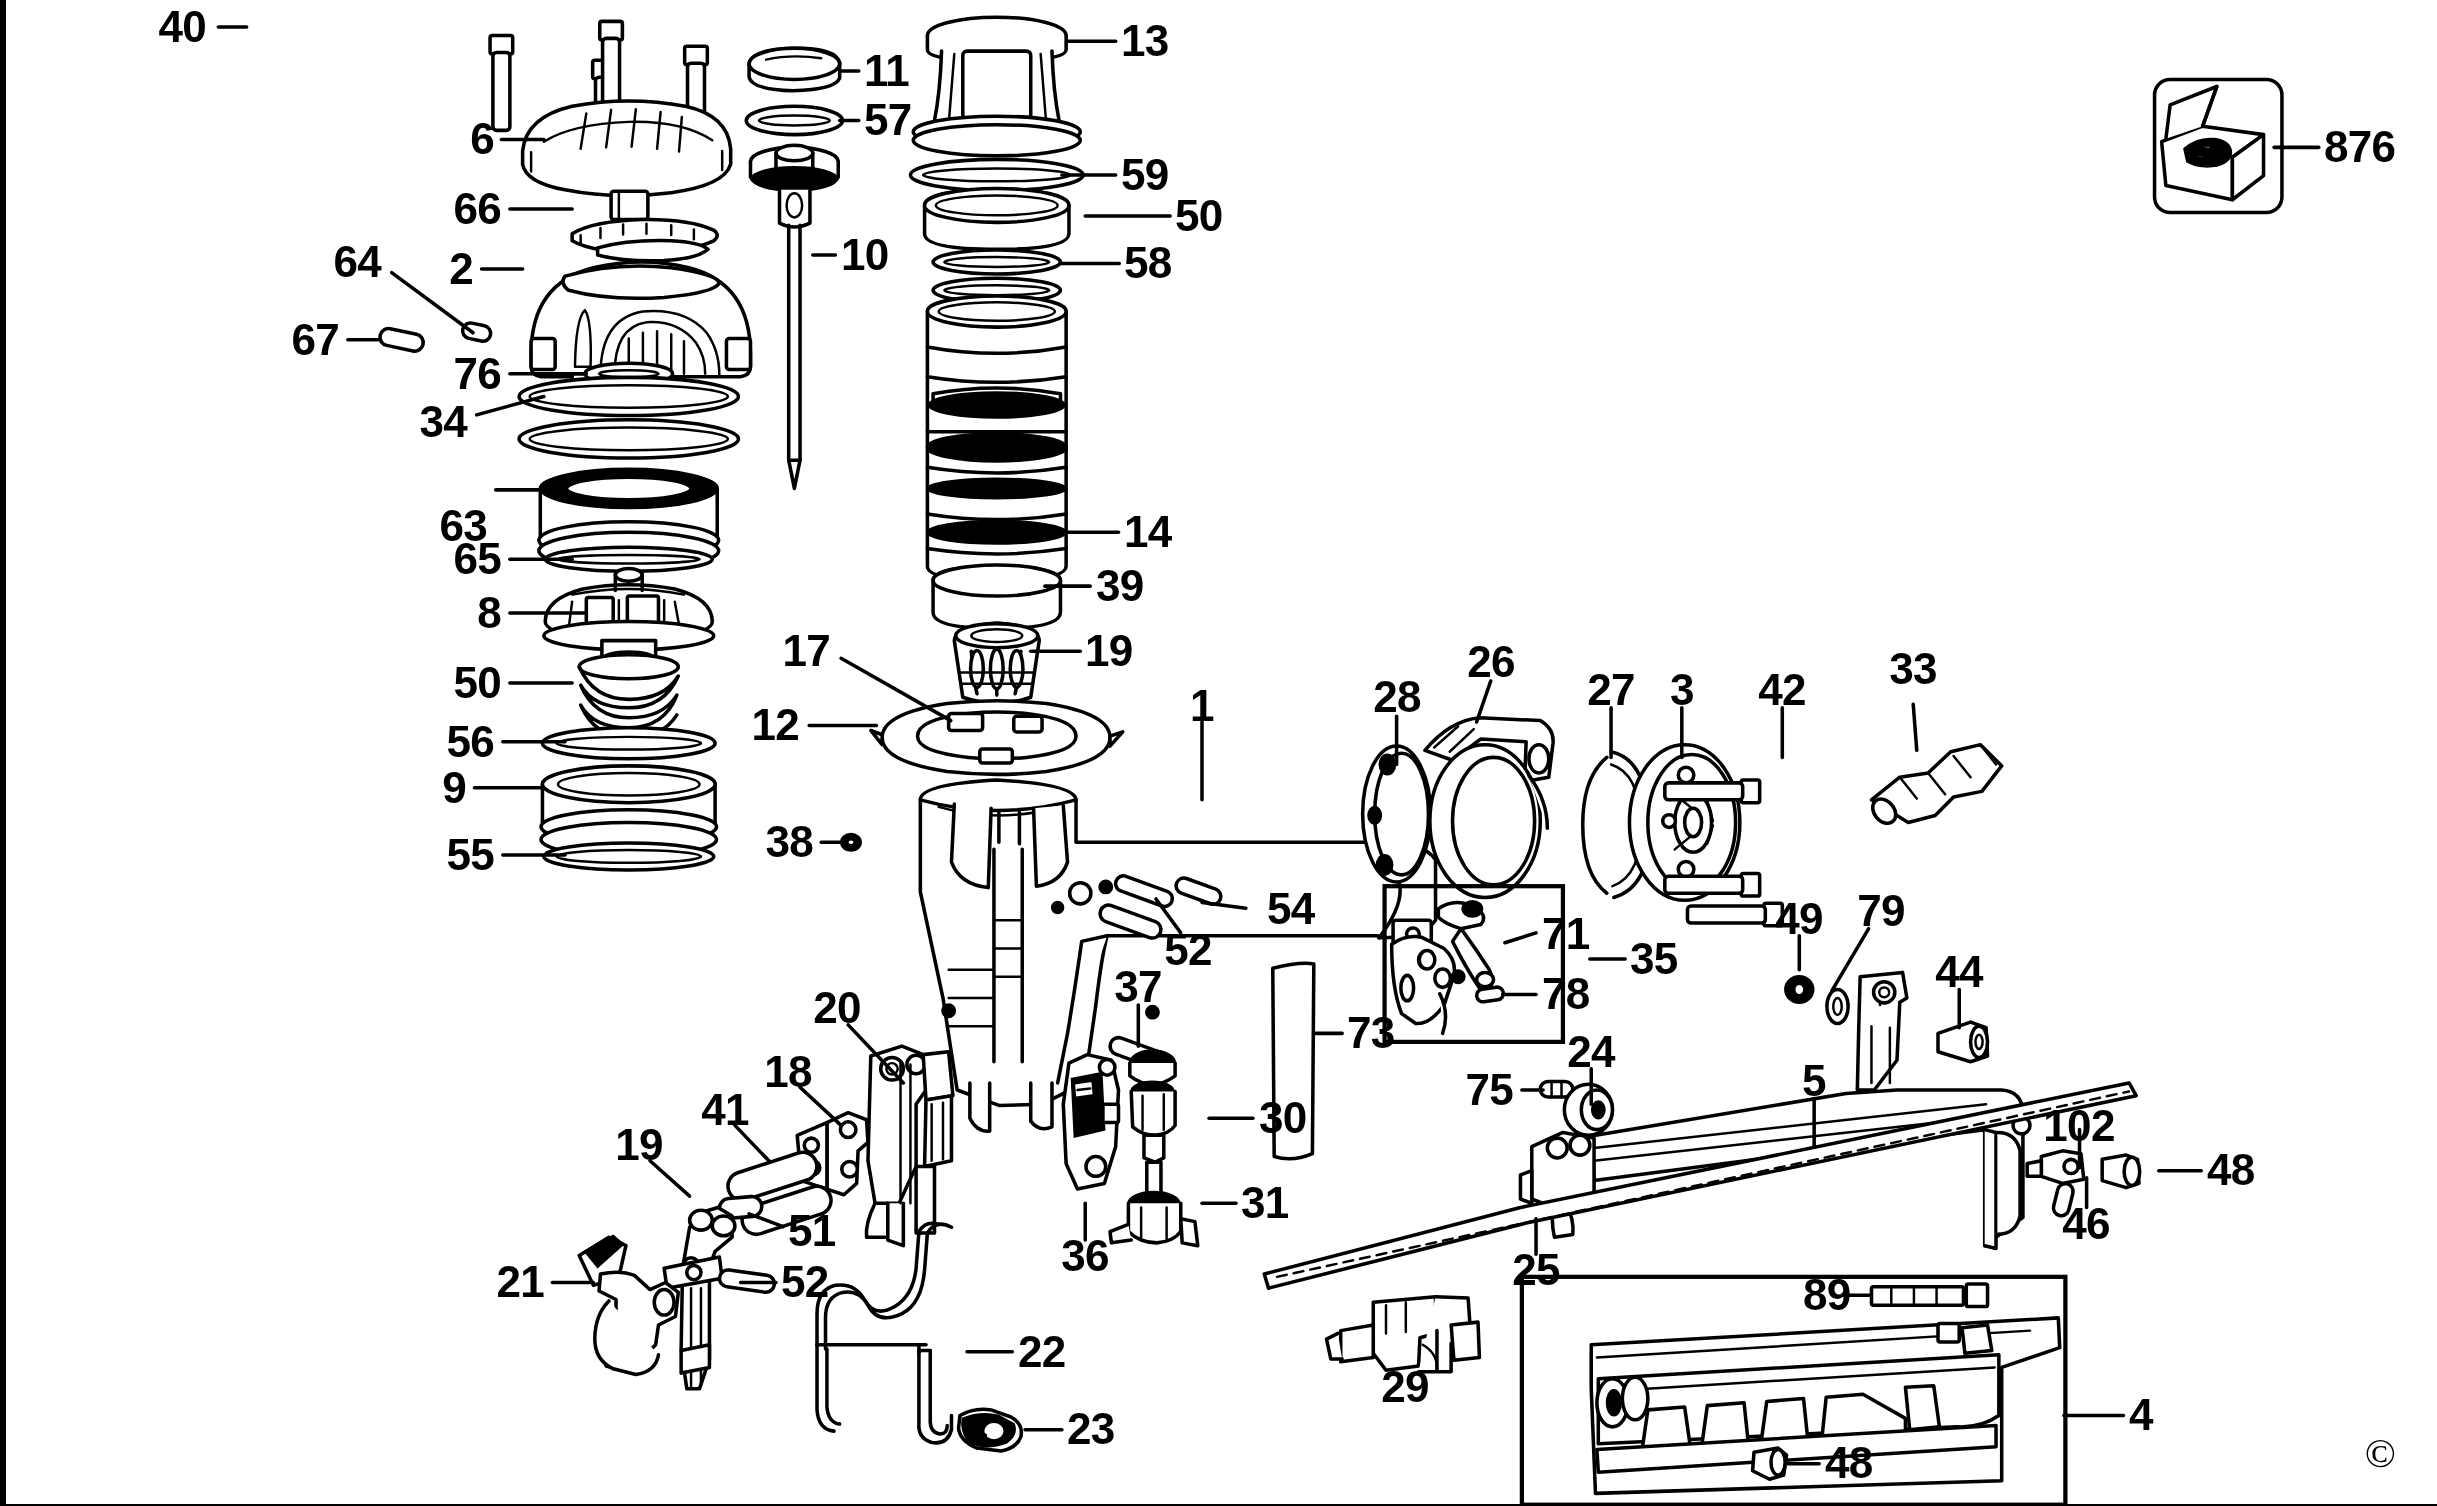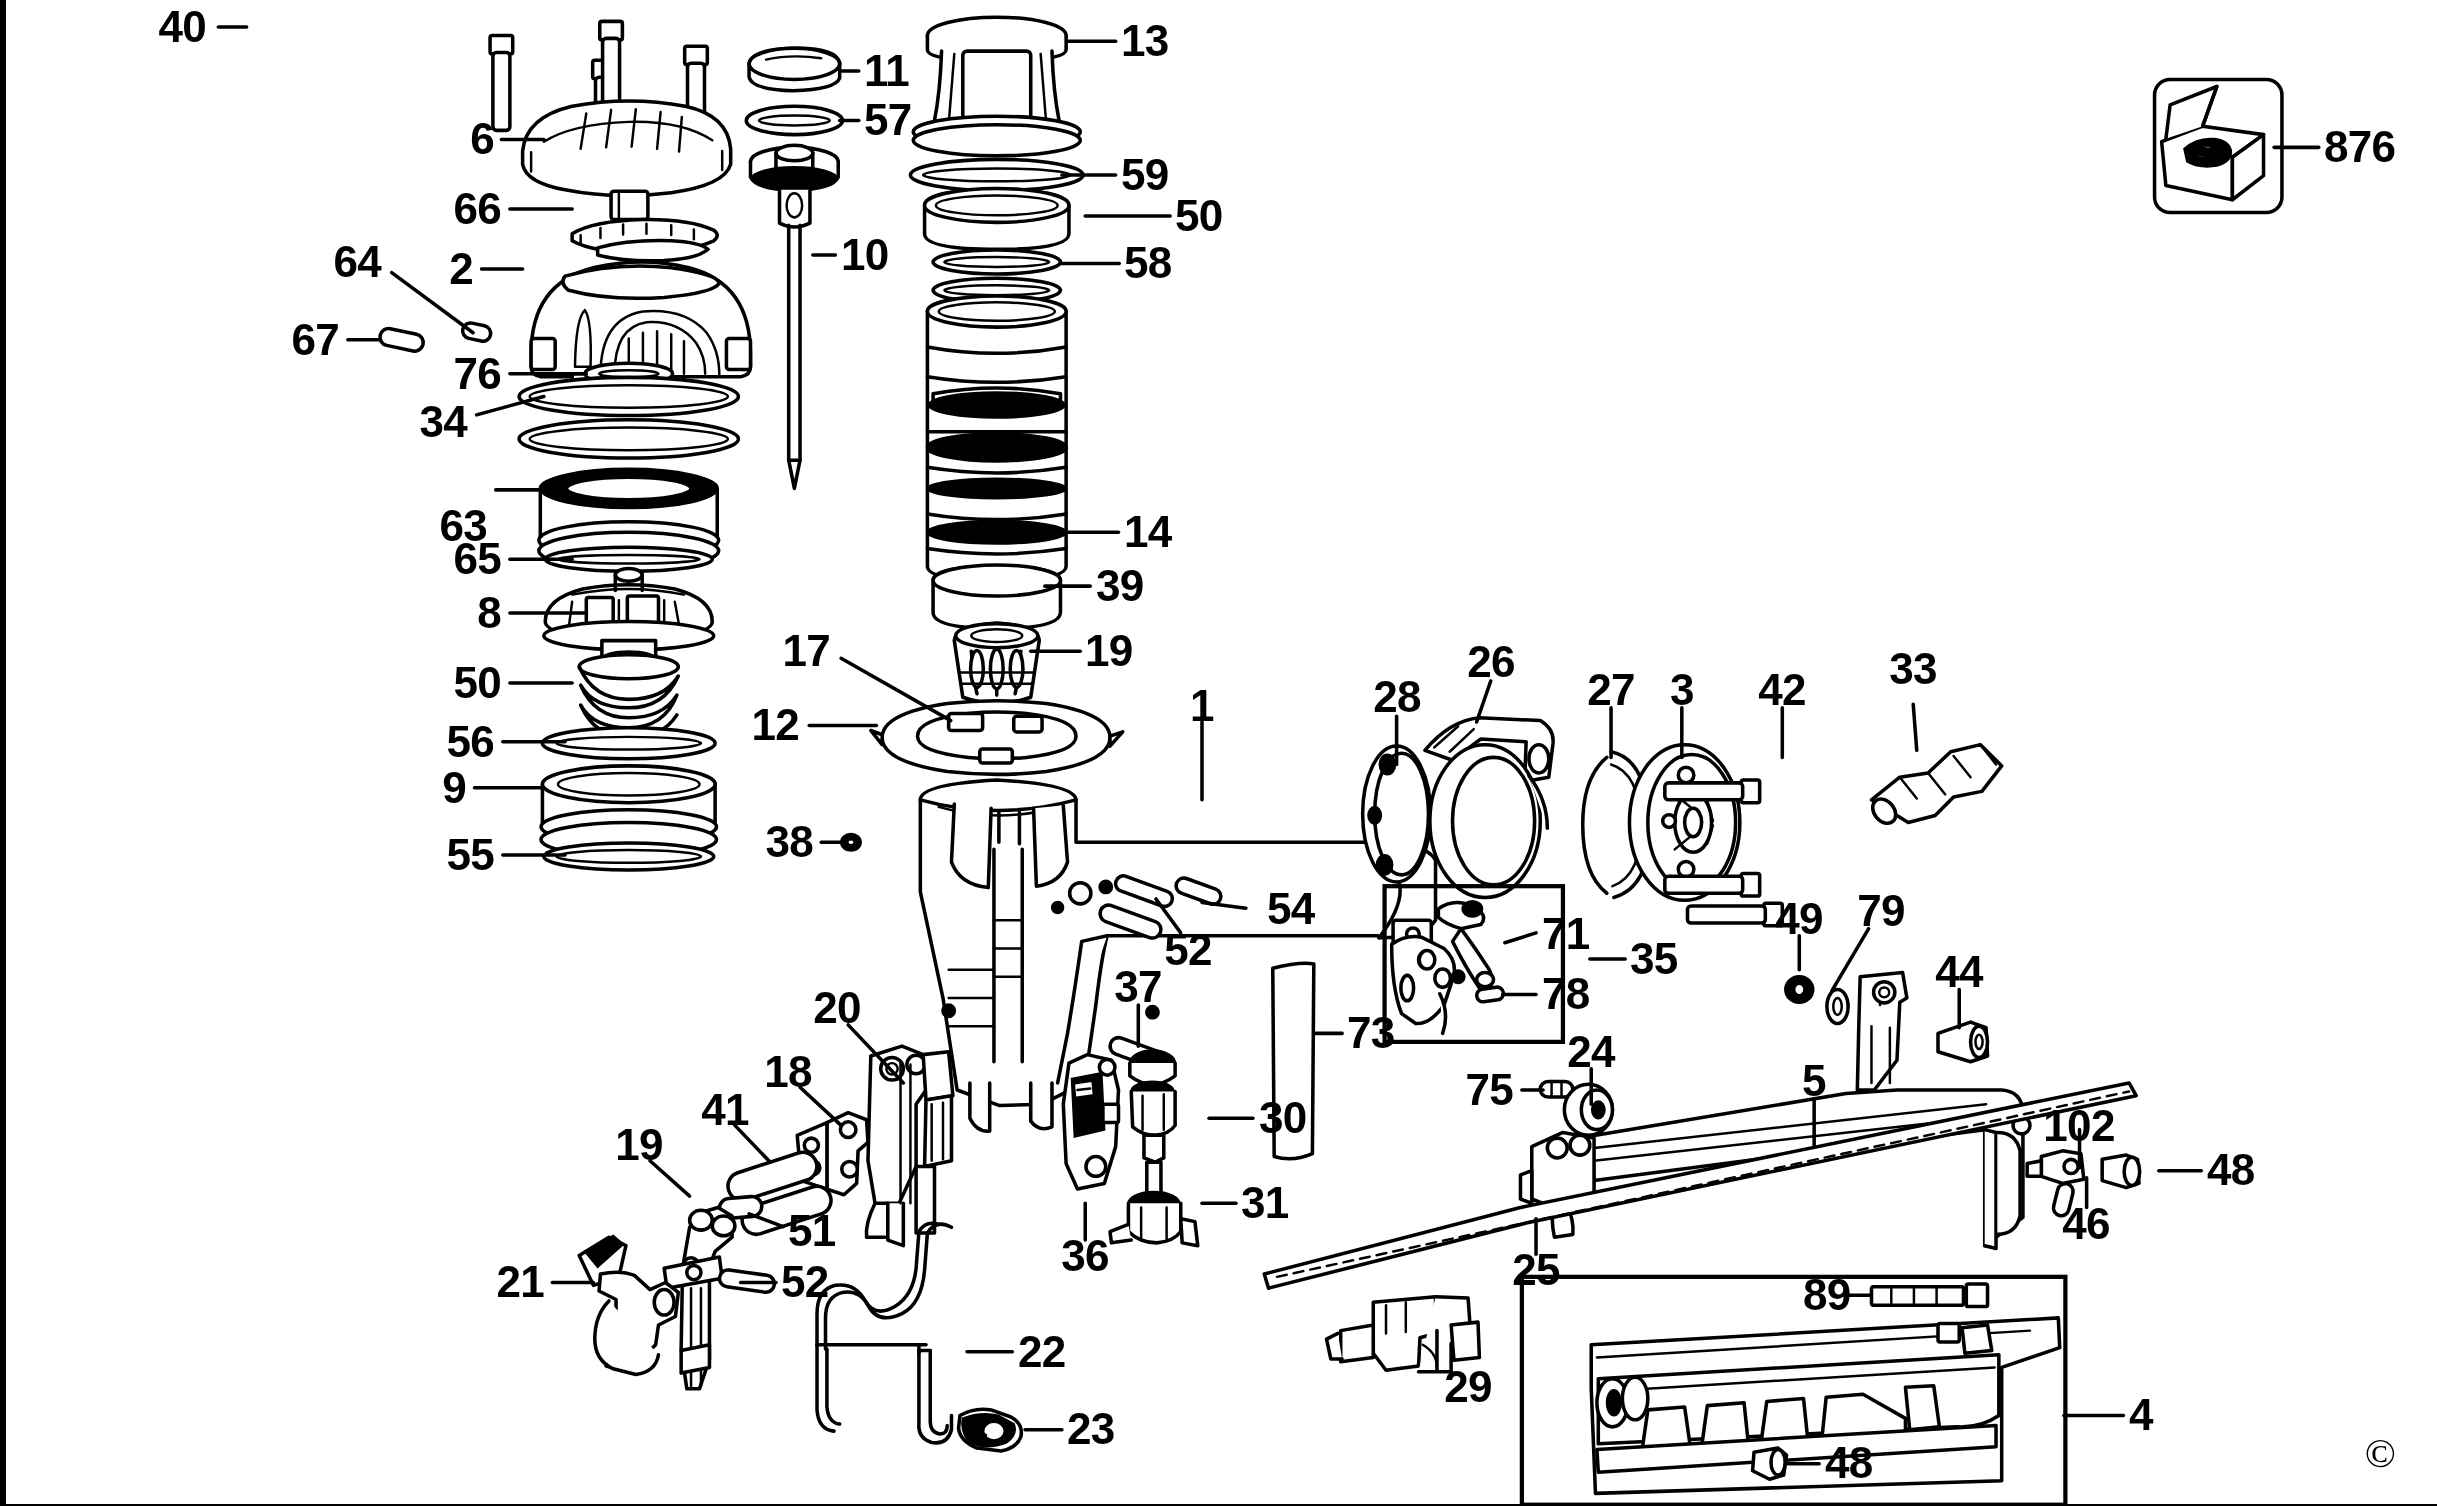--- a/index.html
+++ b/index.html
@@ -748,21 +748,21 @@
       <div class="lbl l" style="left: 2201px; top: 1170px;">48</div>
       <div class="lbl l" style="left: 782px; top: 1231px;">51</div>
       <div class="lbl l" style="left: 1235px; top: 1203px;">31</div>
       <div class="lbl c" style="left: 1079px; top: 1256px;">36</div>
       <div class="lbl c" style="left: 2080px; top: 1224px;">46</div>
       <div class="lbl r" style="left: 538px; top: 1282px;">21</div>
       <div class="lbl l" style="left: 775px; top: 1282px;">52</div>
       <div class="lbl c" style="left: 1530px; top: 1270px;">25</div>
       <div class="lbl l" style="left: 1797px; top: 1295px;">89</div>
       <div class="lbl l" style="left: 1012px; top: 1352px;">22</div>
-      <div class="lbl c" style="left: 1462px; top: 1387px; text-align: center;">29</div>
+      <div class="lbl c" style="left: 1399px; top: 1387px; text-align: center;">29</div>
       <div class="lbl l" style="left: 2123px; top: 1415px;">4</div>
       <div class="lbl l" style="left: 1061px; top: 1429px;">23</div>
       <div class="lbl l" style="left: 1819px; top: 1463px;">48</div>
     </div>
 
   <div class="copyr">©</div>
 
 </div>
 
 

